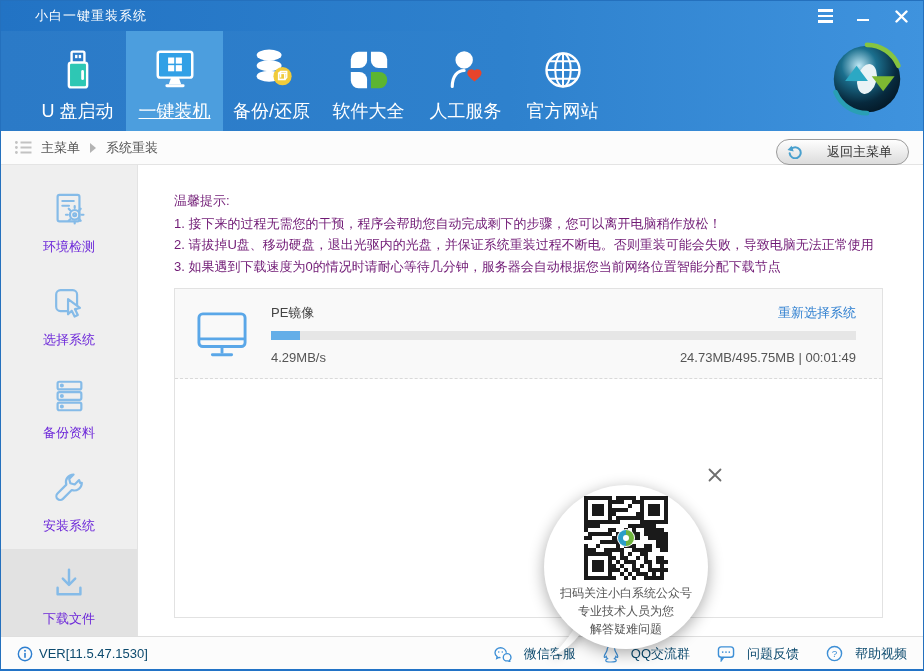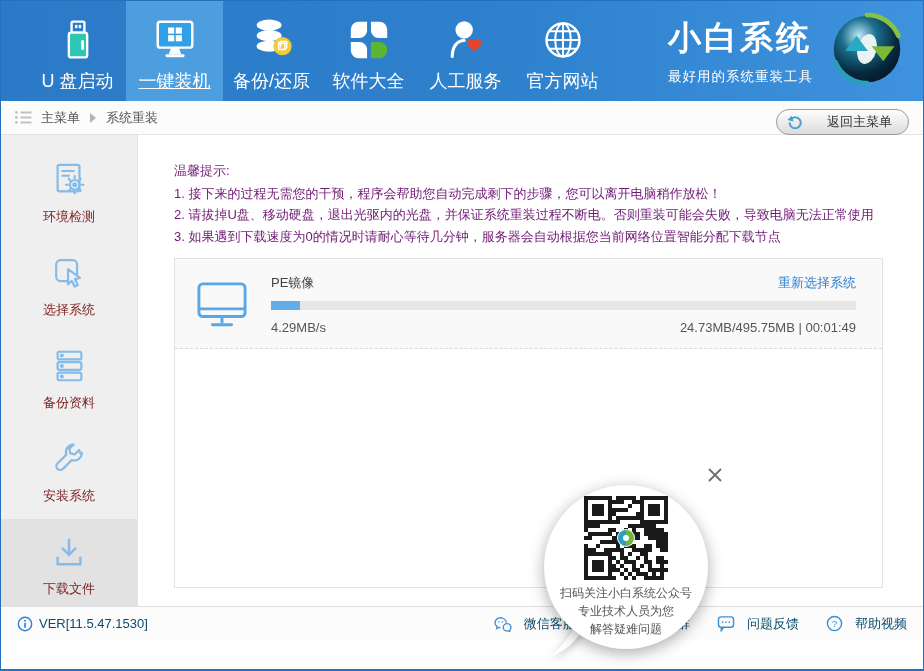--- a/index.html
+++ b/index.html
@@ -36,21 +36,21 @@
                    border-bottom:5px solid transparent; margin:0 10px; }
   .crumb { cursor:pointer; }
   .backbtn { margin-left:auto; height:26px; padding:0 16px 0 10px; border:1px solid #9a9a9a; border-radius:13px;
              background:linear-gradient(#fefefe,#dcdcdc); display:flex; align-items:center; gap:25px;
              font-size:13px; color:#333; cursor:pointer;margin-top:8px; }
 
   
   .bodyrow { display:flex; height:471px; }
   .sidebar { width:137px; background:#efefef; border-right:1px solid #e3e3e3; padding-top:12px; overflow:hidden; }
   .side-item { height:93px; display:flex; flex-direction:column; align-items:center; justify-content:center;
-               color:#7f1d1d; font-size:13px; cursor:pointer; }
+               color:#6d28d9; font-size:13px; cursor:pointer; }
   .side-item.active { background:#e2e2e2; }
   .side-item .sicon { margin-bottom:6px; }
 
   .content { flex:1; padding:25px 0 0 36px; position:relative; background:#fff; }
   .tips { color:#701a75; font-size:13px; line-height:21.5px; }
   .tips .tips-title { margin-bottom:1px; }
 
   .dlbox { width:709px; height:330px; margin-top:11px; border:1px solid #e2e2e2; background:#fff; }
   .dlrow { display:flex; align-items:center; background:#f9f9f9; padding:15px 26px 13px 20px;
            border-bottom:1px dashed #d9d9d9; }
@@ -75,20 +75,38 @@
                padding:0 16px; font-size:13px; color:#0c4a6e; }
   .ver { display:flex; align-items:center; gap:6px; cursor:pointer; }
   .slinks { margin-left:auto; display:flex; gap:27px; }
   .slink { display:flex; align-items:center; gap:12px; cursor:pointer; }
 </style>
 </head>
 <body>
 
 <div class="window">
 
+  <div class="titlebar">
+    <span class="title">小白一键重装系统</span>
+    <div class="win-controls">
+      <span class="wc burger">
+          <i></i>
+          <i></i>
+          <i></i>
+        </span>
+      <span class="wc">
+          <span class="minbar"></span>
+        </span>
+      <span class="wc">
+        <svg width="13" height="13" viewBox="0 0 13 13">
+            <path d="M1.5 1.5l10 10M11.5 1.5l-10 10" stroke="#fff" stroke-width="2.4" stroke-linecap="round"></path>
+          </svg>
+      </span>
+    </div>
+  </div>
 
   <div class="nav">
     <div class="nav-item">
       <span class="nicon">
         <svg width="44" height="44" viewBox="0 0 48 48">
           <rect x="17" y="4" width="14" height="12" rx="1.5" fill="none" stroke="#fff" stroke-width="2.6"></rect>
           <rect x="20.8" y="7.5" width="2.6" height="3.6" fill="#fff"></rect>
           <rect x="24.8" y="7.5" width="2.6" height="3.6" fill="#fff"></rect>
           <rect x="14" y="16" width="20" height="27" rx="2.5" fill="#2ec7b4" stroke="#fff" stroke-width="2.6"></rect>
           <rect x="27.5" y="24" width="3" height="11" rx="1.5" fill="#fff"></rect>
@@ -150,24 +168,20 @@
           <circle cx="24" cy="24" r="18" stroke-width="2.6"></circle>
           <ellipse cx="24" cy="24" rx="8.5" ry="18" stroke-width="2.2"></ellipse>
           <path d="M24 6v36" stroke-width="2.2"></path>
           <path d="M6.5 24h35M9 14.5h30M9 33.5h30" stroke-width="2.2"></path>
         </svg>
       </span>
       <span>官方网站</span>
     </div>
 
     <div class="brand">
-      <div class="brand-text">
-        <div class="brand-title">小白系统</div>
-        <div class="brand-tagline">最好用的系统重装工具</div>
-      </div>
       <span>
         <svg width="76" height="76" viewBox="0 0 80 80">
           <defs>
             <radialGradient id="lg" cx="38%" cy="30%" r="75%">
               <stop offset="0%" stop-color="#bfe8f5"></stop>
                 <stop offset="35%" stop-color="#1b6f8e"></stop>
               <stop offset="75%" stop-color="#07293d"></stop>
                 <stop offset="100%" stop-color="#041826"></stop>
             </radialGradient>
           </defs>

